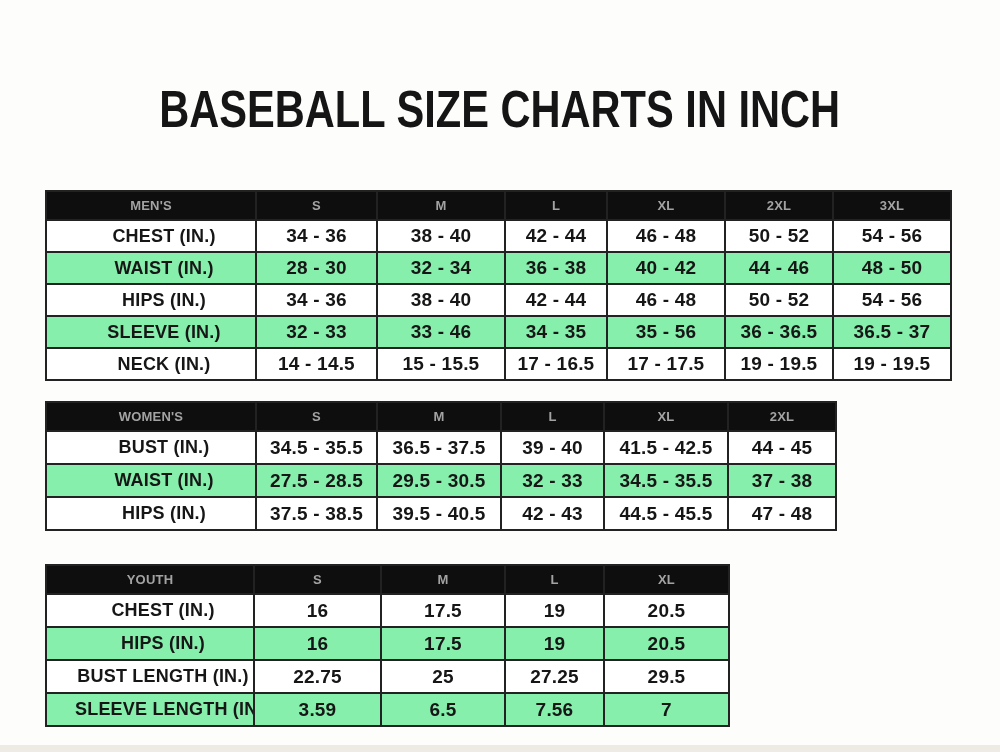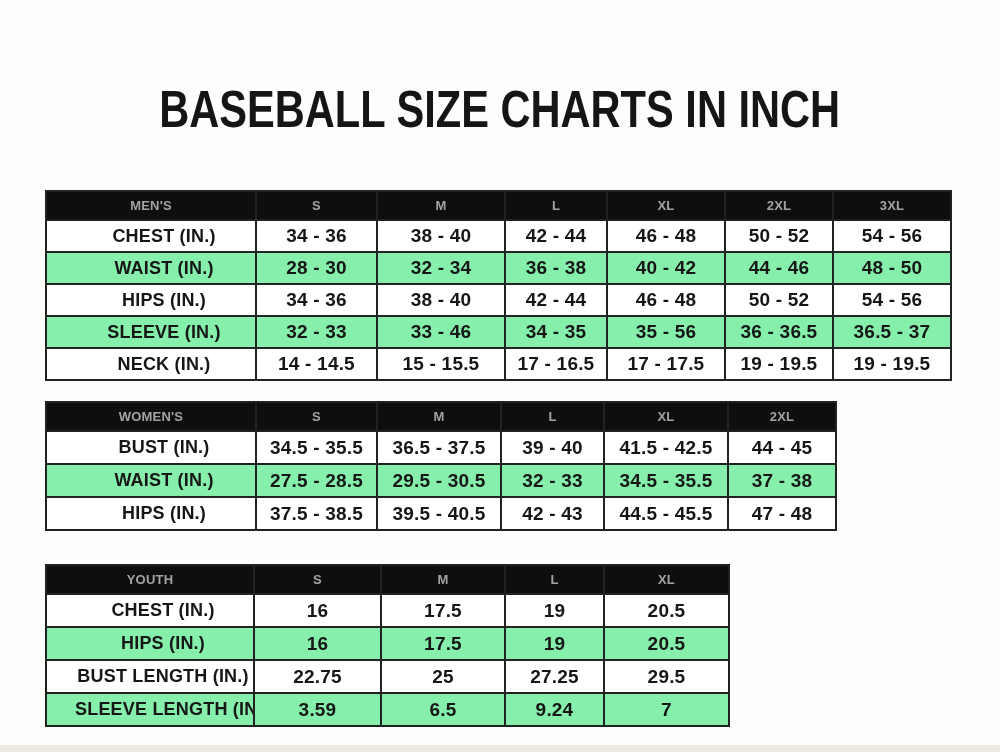--- a/index.html
+++ b/index.html
@@ -245,19 +245,19 @@
       <td class="lbl">BUST LENGTH (IN.)</td>
       <td>22.75</td>
       <td>25</td>
       <td>27.25</td>
       <td>29.5</td>
     </tr>
     <tr class="alt">
       <td class="lbl">SLEEVE LENGTH (IN.)</td>
       <td>3.59</td>
       <td>6.5</td>
-      <td>9.24</td>
+      <td>7.56</td>
       <td>7</td>
     </tr>
   </tbody>
 </table>
 
 <div class="bottom-edge"></div>
 
 </body></html>

